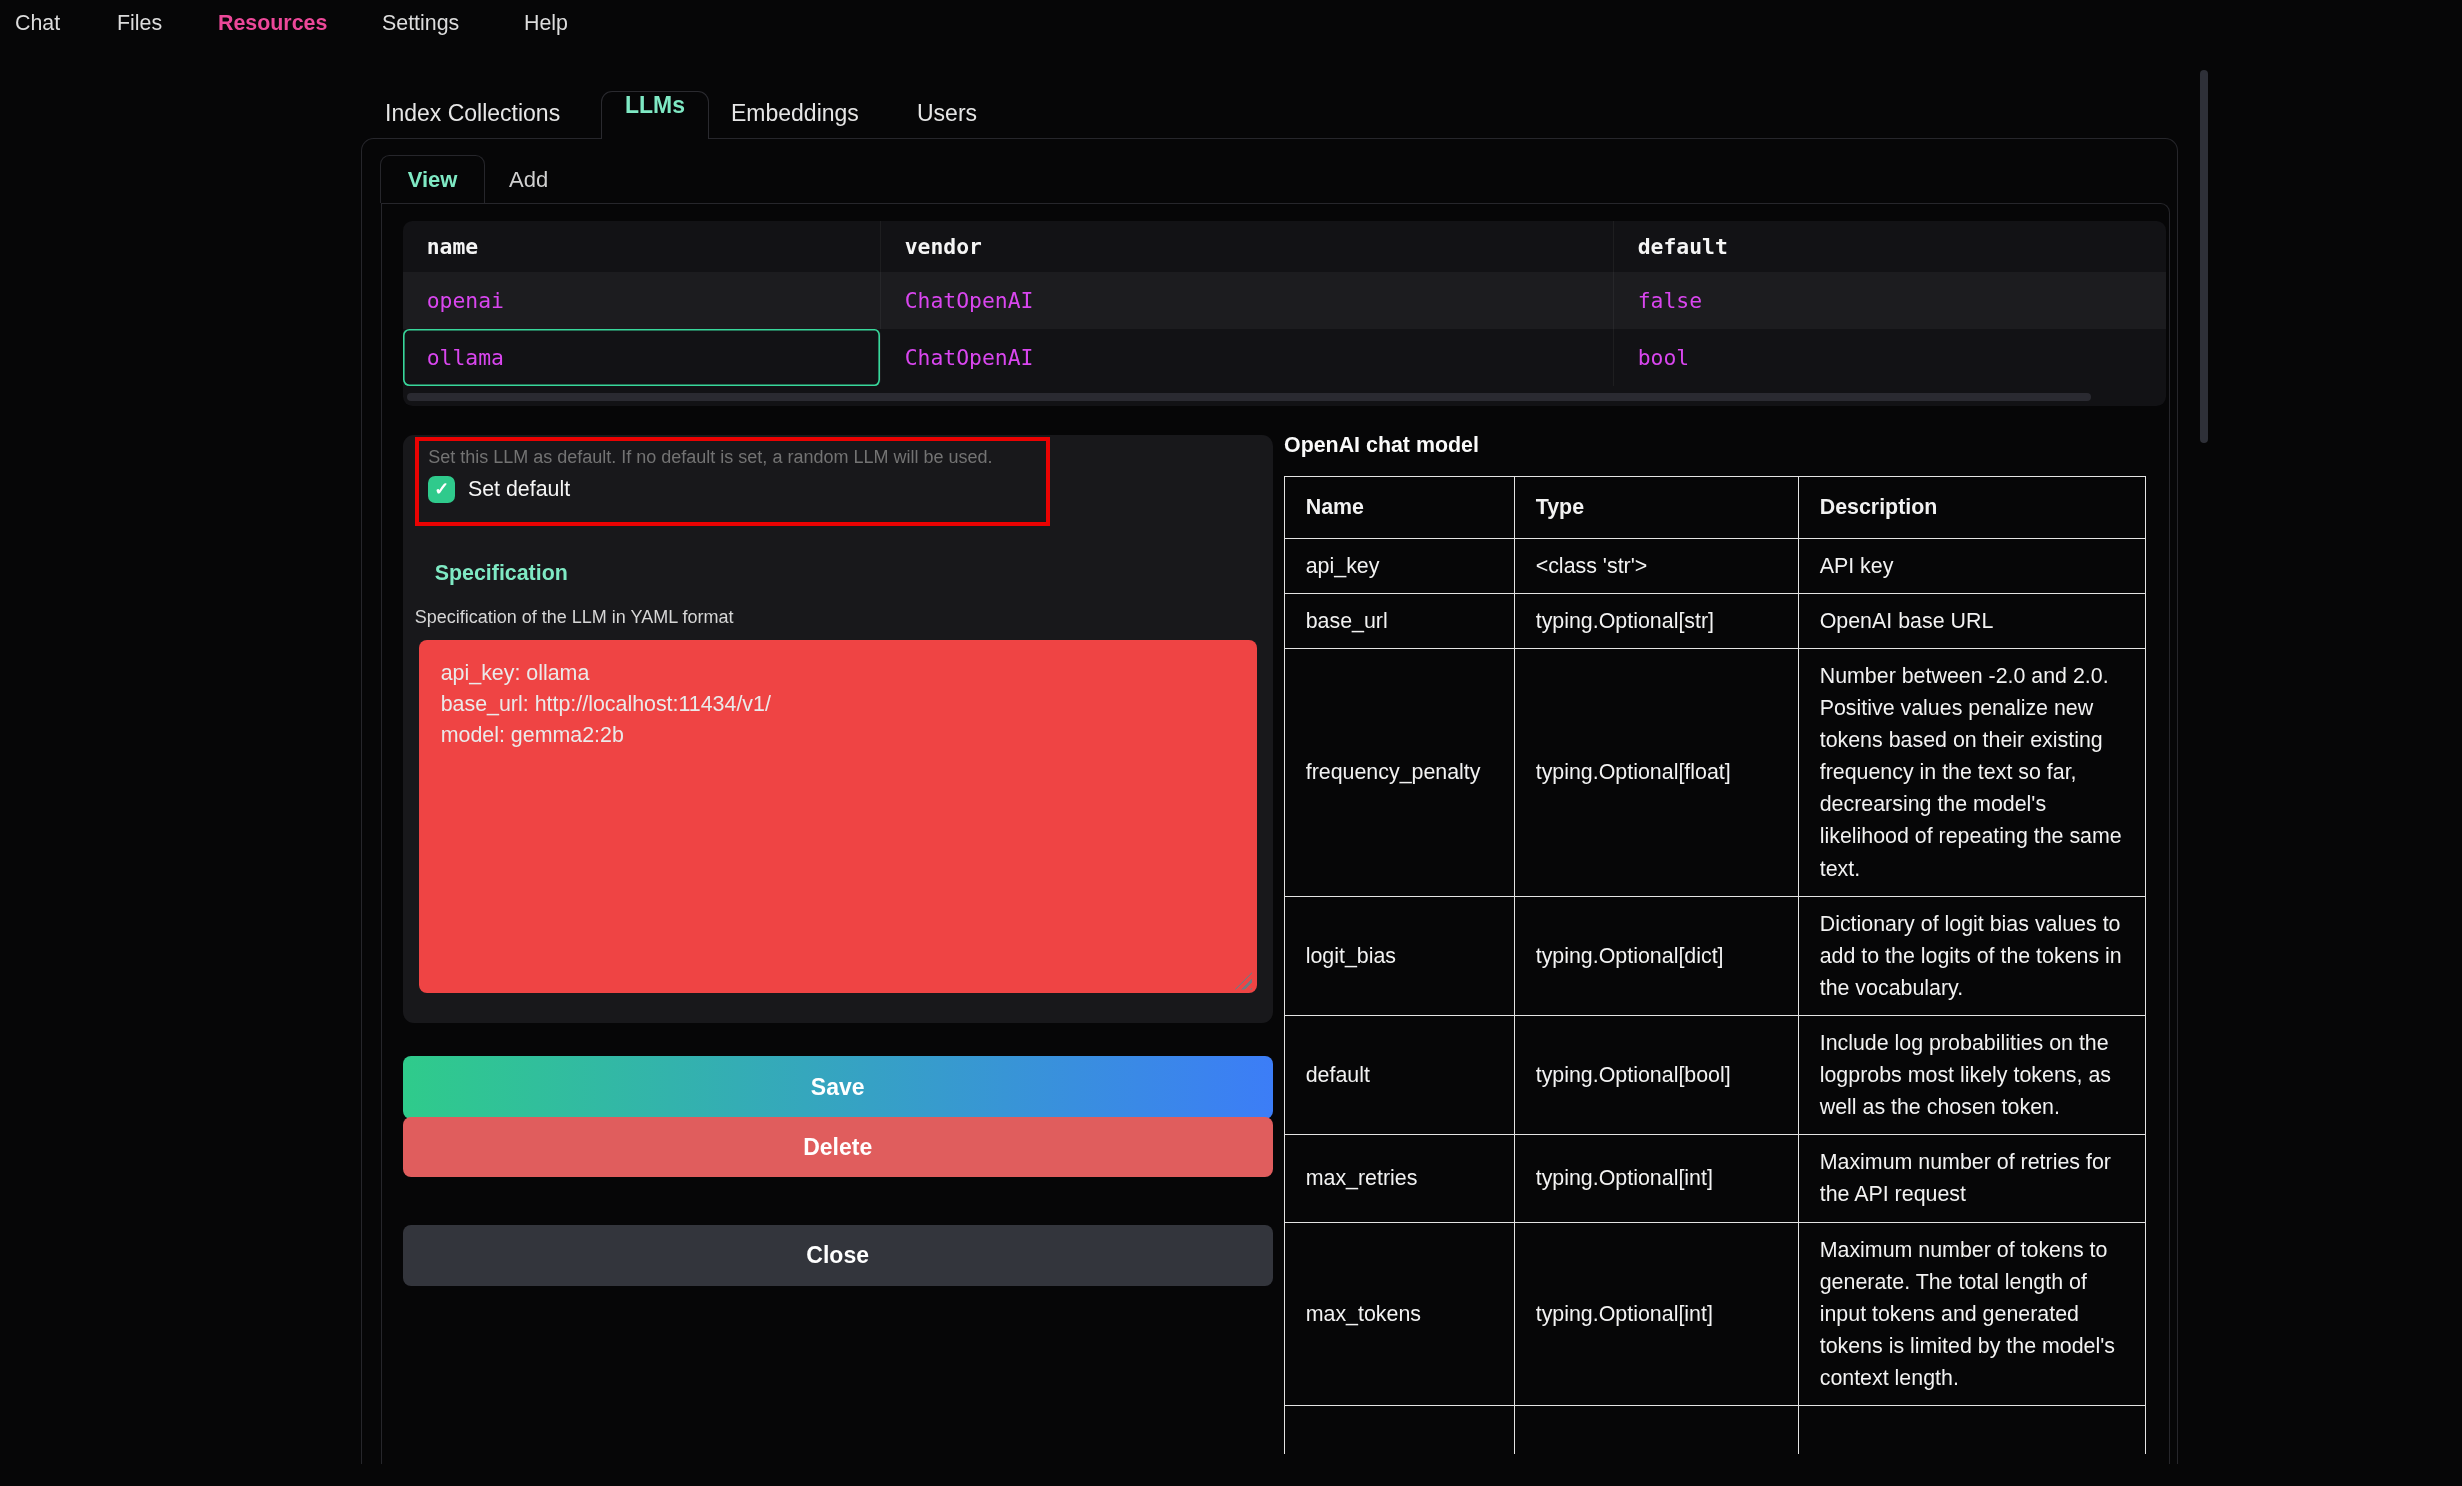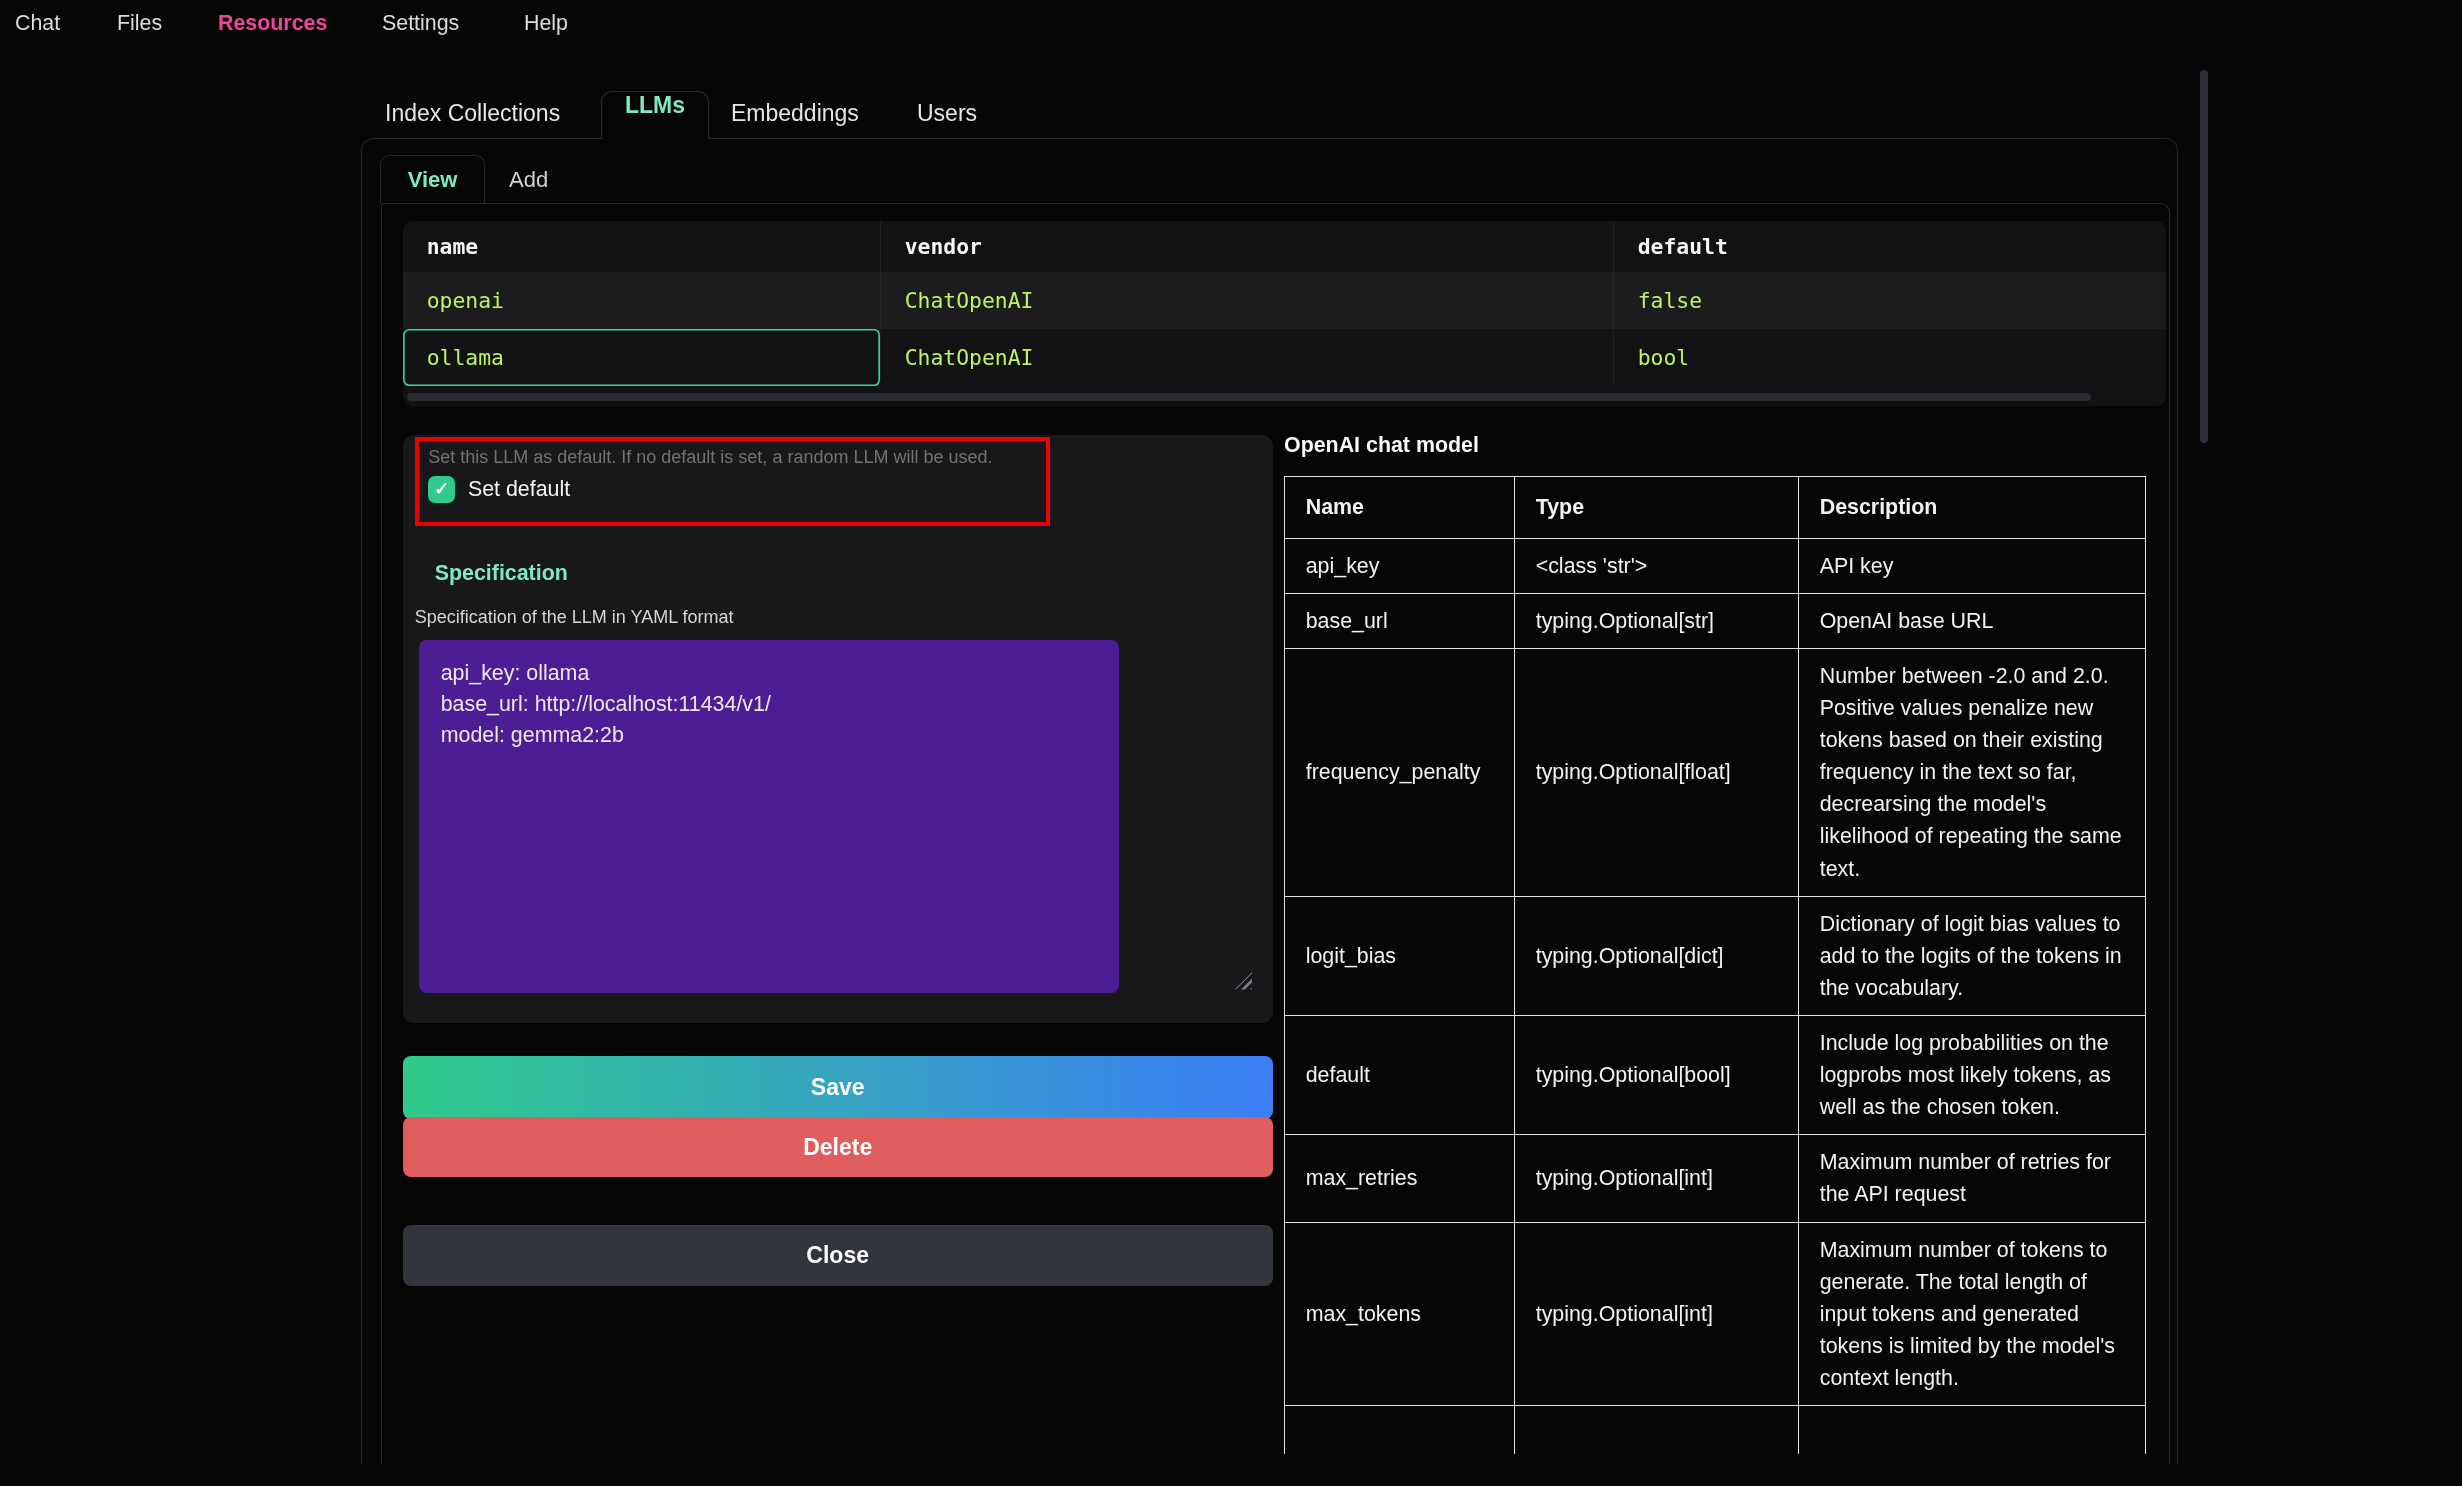--- a/index.html
+++ b/index.html
@@ -22,40 +22,40 @@
   .tab2-box { position:absolute; left:380px; top:155px; width:105px; height:48px; border:0.8px solid #26262b; border-bottom:none; border-radius:9.5px 9.5px 0 0; background:#060607; z-index:3; display:flex; align-items:center; justify-content:center; }
   .tab2-box .lbl { color:#7fe9c4; font-size:22px; font-weight:700; }
   .tab2-label { position:absolute; left:509px; top:167px; font-size:22px; color:#d0d0d0; z-index:3; }
 
   .inner { position:absolute; left:19px; top:64px; width:1789px; height:1262px; border:0.8px solid #26262b; border-bottom:none; border-radius:0 9.5px 0 0; overflow:hidden; }
 
   
   .lltable { position:absolute; left:20.7px; top:16.7px; width:1763px; height:185px; background:#121215; border-radius:9.5px; overflow:hidden; font-family:"DejaVu Sans Mono", monospace; }
   .llrow { display:flex; width:100%; }
   .llrow.header { height:51px; font-weight:700; color:#f5f5f5; }
-  .llrow.data { height:57px; color:#bef264; cursor:pointer; }
+  .llrow.data { height:57px; color:#d946ef; cursor:pointer; }
   .llrow.alt { background:#1c1c1f; }
   .llcell { display:flex; align-items:center; padding-left:24px; font-size:21.4px; border-right:0.8px solid rgba(255,255,255,0.05); }
   .llcell.c1 { width:478px; }
   .llcell.c2 { width:733px; }
   .llcell.c3 { width:552px; border-right:none; }
   .llcell.selected { box-shadow:inset 0 0 0 1.6px #38d79b; border-radius:6.4px; }
   .hscroll { position:absolute; left:4px; top:172px; width:1684px; height:8px; background:#2a2a31; border-radius:4px; cursor:pointer; }
 
   
   .card { position:absolute; left:20.7px; top:231px; width:870px; height:588px; background:#18181b; border-radius:11px; }
   .redbox { position:absolute; left:12px; top:1.6px; width:635px; height:89px; border:4.8px solid #ea0202; z-index:2; }
   .default-note { position:absolute; left:9.5px; top:6.4px; font-size:18px; color:#737373; white-space:nowrap; }
   .chk-row { position:absolute; left:9.5px; top:35px; display:flex; align-items:center; }
   .checkbox { width:27px; height:27px; border-radius:7.1px; background:#2fca8c; display:flex; align-items:center; justify-content:center; cursor:pointer; }
   .checkbox .mark { color:#ffffff; font-size:18px; font-weight:700; line-height:1; }
   .chk-label { margin-left:12.7px; font-size:21.4px; color:#f5f5f5; }
   .spec-title { position:absolute; left:32px; top:126px; font-size:21.4px; font-weight:700; color:#7fe9c4; }
   .spec-desc { position:absolute; left:12px; top:172px; font-size:18px; color:#d6d6d6; }
-  .spec-area { position:absolute; left:16px; top:205px; width:700px; height:353px; background:#4c1d95; border:none; border-radius:8px; color:#eaeaea; font-family:"Liberation Sans", sans-serif; font-size:21.4px; line-height:1.45; padding:17.5px 22px; resize:none; outline:none; }
+  .spec-area { position:absolute; left:16px; top:205px; width:838px; height:353px; background:#ef4444; border:none; border-radius:8px; color:#eaeaea; font-family:"Liberation Sans", sans-serif; font-size:21.4px; line-height:1.45; padding:17.5px 22px; resize:none; outline:none; }
   .resize-handle { position:absolute; left:832px; top:537px; width:17.5px; height:17.5px; clip-path:polygon(100% 0,100% 100%,0 100%); background:repeating-linear-gradient(135deg, transparent 0 4px, #76787e 4px 6.4px); cursor:nwse-resize; }
 
   
   .btn { position:absolute; left:20.7px; width:870px; border-radius:8px; border:none; color:#ffffff; font-family:"Liberation Sans", sans-serif; font-size:23px; font-weight:700; display:flex; align-items:center; justify-content:center; cursor:pointer; }
   .btn-save { top:828px; height:63px; background:linear-gradient(90deg,#2fcb8b,#3c7df7);margin-top:24px; }
   .btn-delete { top:913px; height:60px; background:#e05d5d; }
   .btn-close { top:1021px; height:61px; background:#33353c; }
 
   
   .schema-title { position:absolute; left:902px; top:229px; font-size:21.4px; color:#fafafa;font-weight:bold; }

